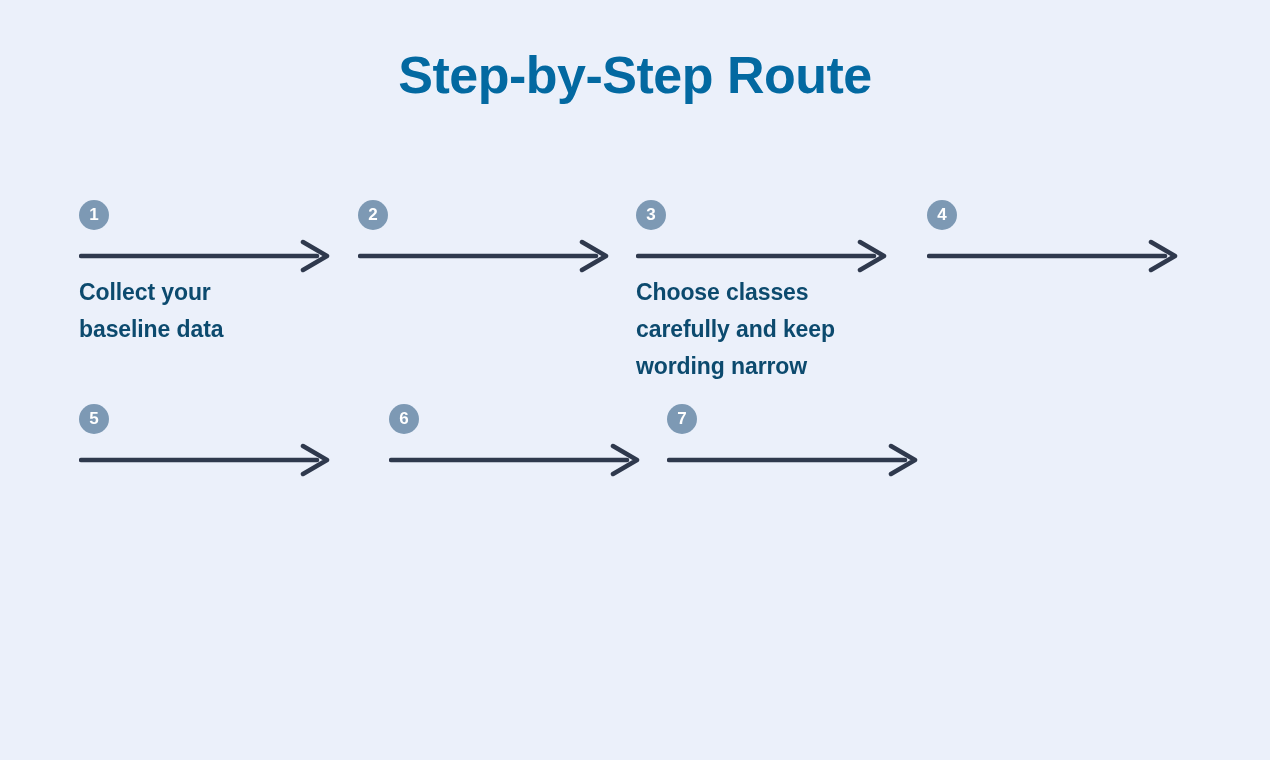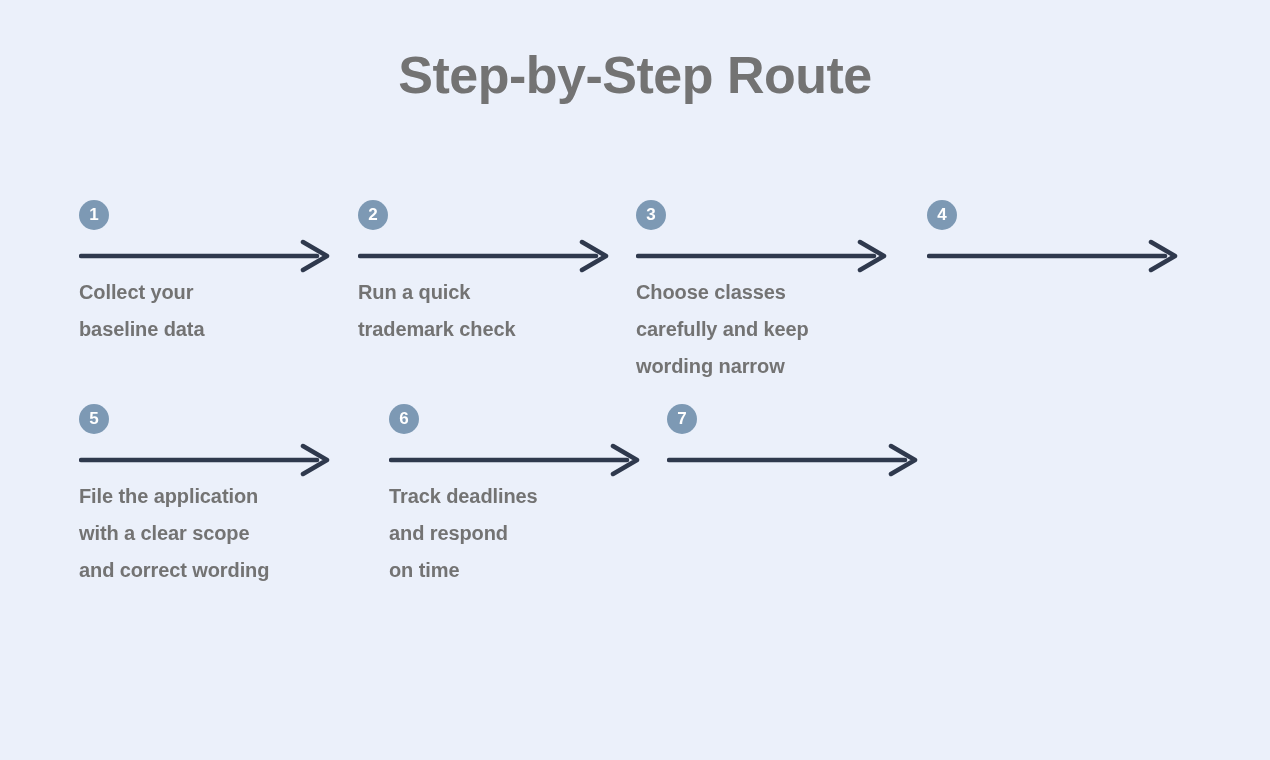--- a/index.html
+++ b/index.html
@@ -22,21 +22,21 @@
   }
   .page-title {
     position: absolute;
     top: 44px;
     left: 0;
     width: 1270px;
     text-align: center;
     font-size: 52px;
     line-height: 62px;
     font-weight: bold;
-    color: #737373;
+    color: #0369a1;
     letter-spacing: -0.5px;
   }
   .rows {
     position: absolute;
     top: 200px;
     left: 0;
     width: 1270px;
   }
   .row {
     display: flex;
@@ -72,24 +72,24 @@
     display: block;
   }
   .arrow {
     display: block;
     margin-top: 9px;
     height: 34px;
   }
   .arrow svg { display: block; }
   .step-text {
     margin-top: 1px;
-    font-size: 20px;
+    font-size: 23px;
     line-height: 37px;
     font-weight: bold;
-    color: #737373;
+    color: #0c4a6e;
     letter-spacing: -0.1px;
     white-space: pre-line;
   }
 </style>
 </head>
 <body>
 
 <div class="canvas">
 
   <div class="page-title">Step-by-Step Route</div>
@@ -111,22 +111,20 @@
       </div>
 
       <div class="step s2">
         <span class="badge">2</span>
         <span class="arrow">
           <svg width="252" height="34" viewBox="0 0 252 34" aria-hidden="true">
             <path d="M2 17 H238" stroke="#2f394d" stroke-width="4.5" stroke-linecap="round" fill="none"></path>
             <path d="M224 3 L248 17 L224 31" stroke="#2f394d" stroke-width="4.5" stroke-linecap="round" stroke-linejoin="round" fill="none"></path>
           </svg>
         </span>
-        <div class="step-text">Run a quick
-trademark check</div>
       </div>
 
       <div class="step s3">
         <span class="badge">3</span>
         <span class="arrow">
           <svg width="252" height="34" viewBox="0 0 252 34" aria-hidden="true">
             <path d="M2 17 H238" stroke="#2f394d" stroke-width="4.5" stroke-linecap="round" fill="none"></path>
             <path d="M224 3 L248 17 L224 31" stroke="#2f394d" stroke-width="4.5" stroke-linecap="round" stroke-linejoin="round" fill="none"></path>
           </svg>
         </span>
@@ -150,36 +148,30 @@
     <div class="row row-2">
 
       <div class="step s5">
         <span class="badge">5</span>
         <span class="arrow">
           <svg width="252" height="34" viewBox="0 0 252 34" aria-hidden="true">
             <path d="M2 17 H238" stroke="#2f394d" stroke-width="4.5" stroke-linecap="round" fill="none"></path>
             <path d="M224 3 L248 17 L224 31" stroke="#2f394d" stroke-width="4.5" stroke-linecap="round" stroke-linejoin="round" fill="none"></path>
           </svg>
         </span>
-        <div class="step-text">File the application
-with a clear scope
-and correct wording</div>
       </div>
 
       <div class="step s6">
         <span class="badge">6</span>
         <span class="arrow">
           <svg width="252" height="34" viewBox="0 0 252 34" aria-hidden="true">
             <path d="M2 17 H238" stroke="#2f394d" stroke-width="4.5" stroke-linecap="round" fill="none"></path>
             <path d="M224 3 L248 17 L224 31" stroke="#2f394d" stroke-width="4.5" stroke-linecap="round" stroke-linejoin="round" fill="none"></path>
           </svg>
         </span>
-        <div class="step-text">Track deadlines
-and respond
-on time</div>
       </div>
 
       <div class="step s7">
         <span class="badge">7</span>
         <span class="arrow">
           <svg width="252" height="34" viewBox="0 0 252 34" aria-hidden="true">
             <path d="M2 17 H238" stroke="#2f394d" stroke-width="4.5" stroke-linecap="round" fill="none"></path>
             <path d="M224 3 L248 17 L224 31" stroke="#2f394d" stroke-width="4.5" stroke-linecap="round" stroke-linejoin="round" fill="none"></path>
           </svg>
         </span>

